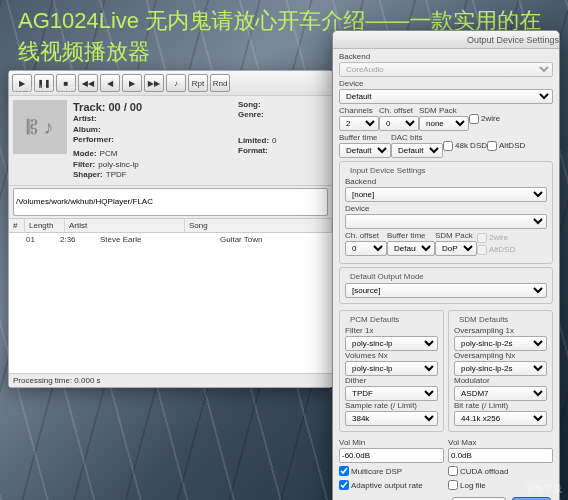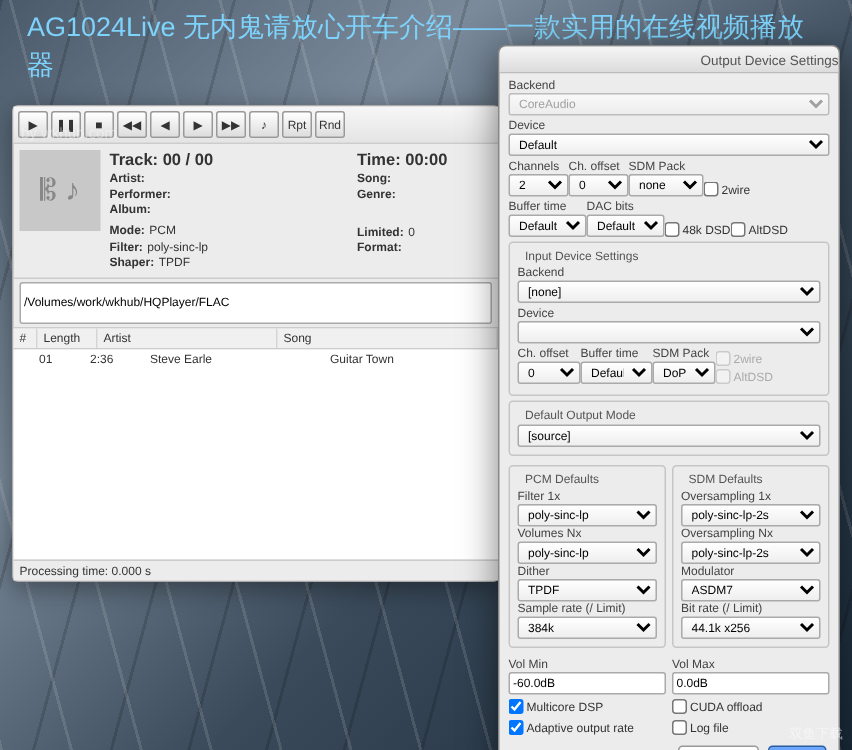--- a/index.html
+++ b/index.html
@@ -1,19 +1,19 @@
 <!DOCTYPE html>
 <html><head>
 <meta charset="utf-8">
 <style>
 *{box-sizing:border-box;margin:0;padding:0;font-family:"Helvetica Neue",Arial,sans-serif}
 body{width:568px;height:500px;overflow:hidden;position:relative;background:#2a3540}
 .bg{position:absolute;inset:0;background:linear-gradient(135deg,#4a5a6a 0%,#7a8a9a 30%,#3a4a5a 60%,#1a2a3a 100%);}
 .bg::before{content:"";position:absolute;inset:0;background:repeating-linear-gradient(75deg,rgba(255,255,255,.12) 0 2px,transparent 2px 45px),repeating-linear-gradient(105deg,rgba(0,0,0,.15) 0 2px,transparent 2px 50px)}
-.headline{position:absolute;top:6px;left:18px;right:18px;font-size:18px;font-weight:500;color:#7dd3fc;line-height:1.4;z-index:3}
+.headline{position:absolute;top:6px;left:18px;right:18px;font-size:22px;font-weight:500;color:#bef264;line-height:1.4;z-index:3}
 .watermark{position:absolute;top:84px;left:14px;font-size:10px;color:rgba(255,255,255,.4);z-index:3}
 .main-win{position:absolute;left:8px;top:70px;width:325px;background:#ececec;border:1px solid #aaa;border-radius:4px;box-shadow:0 4px 18px rgba(0,0,0,.4);z-index:2;font-size:9px;color:#333}
 .toolbar{display:flex;gap:2px;padding:3px;border-bottom:1px solid #ccc;background:linear-gradient(#f7f7f7,#e4e4e4)}
 .tbtn{width:20px;height:18px;background:linear-gradient(#fff,#ddd);border:1px solid #999;border-radius:2px;display:flex;align-items:center;justify-content:center;font-size:8px;cursor:pointer}
 .info-area{display:flex;padding:4px;gap:6px;border-bottom:1px solid #ccc}
 .cover{width:54px;height:54px;background:#c8c8c8;display:flex;align-items:center;justify-content:center;font-size:20px;color:#888}
 .track-block{flex:1;font-size:8px;line-height:1.3}
 .track-title{font-size:11px;font-weight:700}
 .time-block{width:90px;font-size:8px;line-height:1.3}
 .time-title{font-size:11px;font-weight:700}
@@ -25,21 +25,21 @@
 .th{padding:2px 4px;border-right:1px solid #d5d5d5}
 .table-body{background:#fff;height:140px}
 .tr{display:flex;font-size:8px;padding:1px 0}
 .td{padding:1px 17px}
 .status{padding:2px 4px;border-top:1px solid #ccc;font-size:8px;background:#ececec}
 .settings-win{position:absolute;right:8px;top:30px;width:228px;background:#ececec;border:1px solid #888;border-radius:5px;box-shadow:0 6px 24px rgba(0,0,0,.5);z-index:4;font-size:8.5px;color:#333;padding-bottom:4px}
 .sw-title{height:18px;background:linear-gradient(#f5f5f5,#dcdcdc);border-bottom:1px solid #bbb;border-radius:5px 5px 0 0;text-align:right;font-size:9px;line-height:18px;color:#555}
 .section{padding:3px 6px}
 .fieldset{border:1px solid #c5c5c5;border-radius:3px;padding:3px 5px 5px;margin:3px 0;background:#ececec}
 .fieldset-label{font-size:8px;color:#555;margin:-9px 0 2px 2px;background:#ececec;display:inline-block;padding:0 3px}
-.frow{display:flex;gap:0;align-items:flex-end;margin:2px 0}
+.frow{display:flex;gap:0;align-items:center;margin:2px 0}
 .fcol{display:flex;flex-direction:column;gap:1px}
 .flbl{font-size:8px;color:#444}
 .sel,.inp{height:15px;font-size:8px;border:1px solid #aaa;border-radius:2px;background:#fff;padding:0 2px;width:100%}
 .sel{background:linear-gradient(#fff,#eee)}
 .chk{display:flex;align-items:center;gap:2px;font-size:8px}
 .chk input{width:10px;height:10px}
 .cols2{display:grid;grid-template-columns:1fr 1fr;gap:4px}
 .btnrow{display:flex;justify-content:flex-end;gap:6px;padding:4px 8px}
 .btn{height:18px;padding:0 12px;font-size:9px;border:1px solid #999;border-radius:3px;background:linear-gradient(#fff,#e5e5e5);cursor:pointer}
 .btn-primary{background:linear-gradient(#6fa8ff,#3a7de0);color:#fff;border-color:#2a5da0}
@@ -70,46 +70,42 @@
   <div class="track-block">
    <div class="row">
           <span class="track-title">Track:</span> 
           <span class="track-title">00 / 00</span>
         </div>
    <div class="row">
           <span class="lbl">Artist:</span>
           <span></span>
         </div>
    <div class="row">
+          <span class="lbl">Album:</span>
+          <span></span>
+        </div>
+   <div class="row">
           <span class="lbl">Performer:</span>
-          <span></span>
-        </div>
-   <div class="row">
-          <span class="lbl">Album:</span>
           <span></span>
         </div>
    <div style="height:4px"></div>
    <div class="row">
           <span class="lbl">Mode:</span>
           <span>PCM</span>
         </div>
    <div class="row">
           <span class="lbl">Filter:</span>
           <span>poly-sinc-lp</span>
         </div>
    <div class="row">
           <span class="lbl">Shaper:</span>
           <span>TPDF</span>
         </div>
   </div>
   <div class="time-block">
-   <div class="row">
-          <span class="time-title">Time:</span> 
-          <span class="time-title">00:00</span>
-        </div>
    <div class="row">
           <span class="lbl">Song:</span>
           <span></span>
         </div>
    <div class="row">
           <span class="lbl">Genre:</span>
           <span></span>
         </div>
    <div style="height:15px"></div>
    <div class="row">

